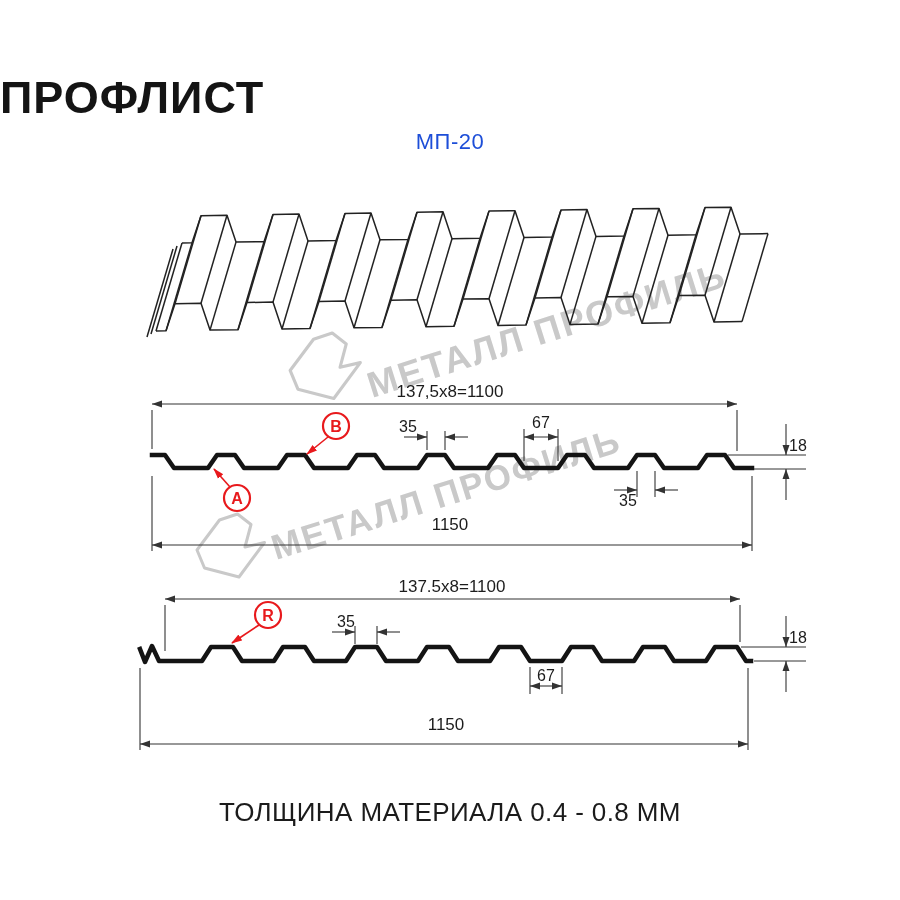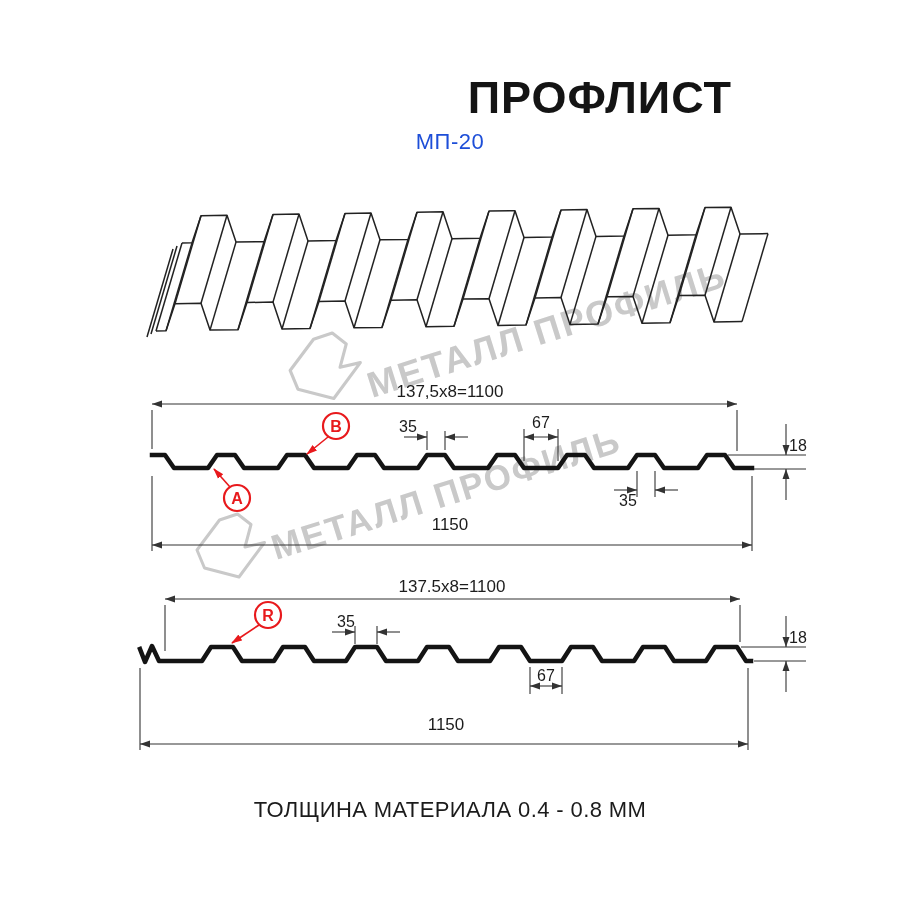--- a/index.html
+++ b/index.html
@@ -1,30 +1,30 @@
 <!DOCTYPE html>
 <html><head>
 <meta charset="utf-8">
 <style>
   html,body{margin:0;padding:0;}
   body{
     width:900px;height:900px;position:relative;background:#ffffff;
     font-family:"Liberation Sans", sans-serif;overflow:hidden;
   }
   .title{
-    position:absolute;top:72px;left:0;width:732px;text-align:right;
+    position:absolute;top:72px;left:0;width:732px;text-align:left;
     font-size:45px;font-weight:bold;letter-spacing:1px;color:#141414;
   }
   .subtitle{
     position:absolute;top:129px;left:0;width:900px;text-align:center;
     font-size:22px;font-weight:500;letter-spacing:0.5px;color:#1d4ed8;
   }
   .footer-note{
     position:absolute;top:797px;left:0;width:900px;text-align:center;
-    font-size:22px;font-weight:500;letter-spacing:0.4px;color:#1b1b1b;
+    font-size:26px;font-weight:500;letter-spacing:0.4px;color:#1b1b1b;
   }
   svg{position:absolute;top:0;left:0;}
   .dim-line{stroke:var(--dim,#333);stroke-width:1.1;fill:none;}
   .thin-line{stroke:var(--dim,#333);stroke-width:1;fill:none;}
   .dim-arrow{fill:var(--dim,#333);stroke:none;}
   .dim-text{font-family:"Liberation Sans",sans-serif;font-size:16px;fill:#1c1c1c;}
   .span-text{font-family:"Liberation Sans",sans-serif;font-size:17px;fill:#1c1c1c;}
   .profile{stroke:var(--line,#141414);stroke-width:4.5;fill:none;stroke-linejoin:round;stroke-linecap:square;}
   .iso-line{stroke:#222;stroke-width:1.5;fill:none;stroke-linejoin:round;}
   .marker-circle{stroke:var(--red,#e8191c);stroke-width:2.2;fill:#fff;}

